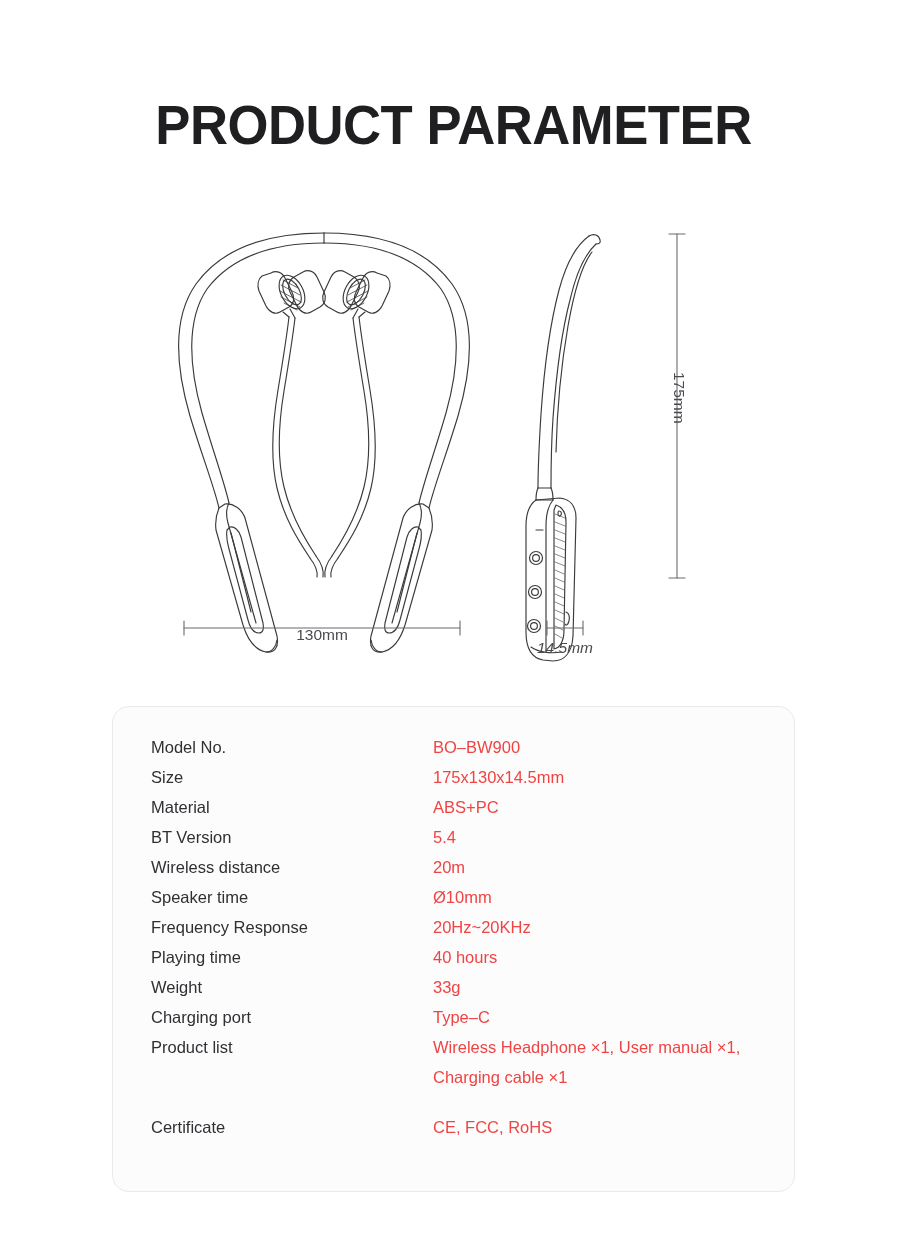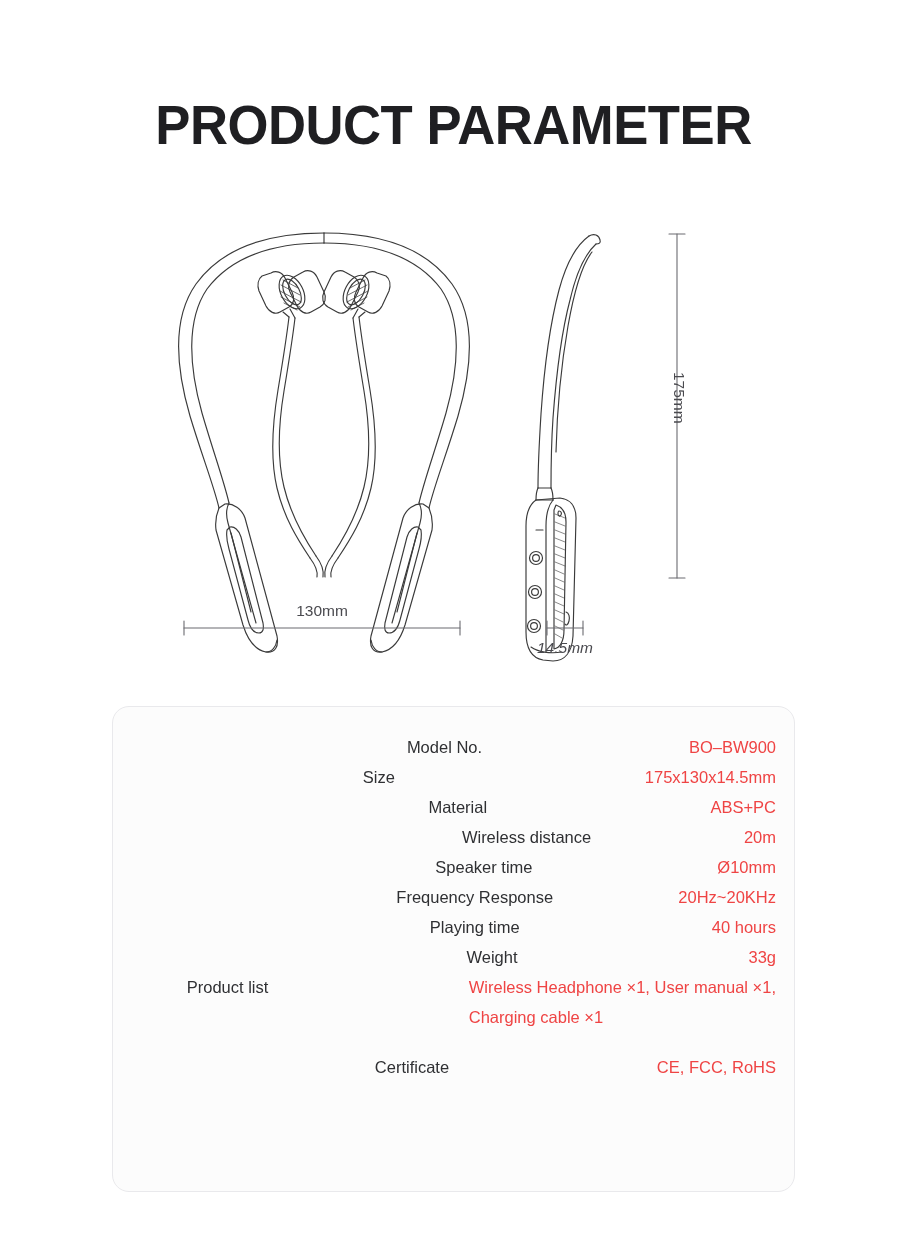--- a/index.html
+++ b/index.html
@@ -44,21 +44,21 @@
 
   .dim-label {
     position: absolute;
     color: #4a4a4f;
     font-size: 15.5px;
     font-family: "Liberation Sans", sans-serif;
     white-space: nowrap;
   }
   #dim-130-label {
     left: 184px;
-    top: 602px;
+    top: 626px;
     width: 276px;
     text-align: center;
   }
   #dim-145-label {
     left: 465px;
     top: 639px;
     width: 200px;
     text-align: center;
     font-style: italic;
   }
@@ -84,21 +84,20 @@
   #spec-table {
     position: absolute;
     left: 38px;
     top: 25px;
     right: 18px;
   }
   .spec-row {
     display: flex;
     align-items: flex-start;
     min-height: 30px;
-    justify-content: flex-end;
   }
   .spec-row.gap-before {
     margin-top: 20px;
   }
   .spec-label {
     width: 282px;
     flex: 0 0 282px;
     font-size: 16.5px;
     color: #2f3033;
     line-height: 30px;
@@ -398,20 +397,26 @@
           <span class="vline">175x130x14.5mm</span>
         </div>
       </div>
       <div class="spec-row">
         <div class="spec-label">Material</div>
         <div class="spec-value">
           <span class="vline">ABS+PC</span>
         </div>
       </div>
       <div class="spec-row">
+        <div class="spec-label">BT Version</div>
+        <div class="spec-value">
+          <span class="vline">5.4</span>
+        </div>
+      </div>
+      <div class="spec-row">
         <div class="spec-label">Wireless distance</div>
         <div class="spec-value">
           <span class="vline">20m</span>
         </div>
       </div>
       <div class="spec-row">
         <div class="spec-label">Speaker time</div>
         <div class="spec-value">
           <span class="vline">Ø10mm</span>
         </div>
@@ -425,20 +430,26 @@
       <div class="spec-row">
         <div class="spec-label">Playing time</div>
         <div class="spec-value">
           <span class="vline">40 hours</span>
         </div>
       </div>
       <div class="spec-row">
         <div class="spec-label">Weight</div>
         <div class="spec-value">
           <span class="vline">33g</span>
+        </div>
+      </div>
+      <div class="spec-row">
+        <div class="spec-label">Charging port</div>
+        <div class="spec-value">
+          <span class="vline">Type–C</span>
         </div>
       </div>
       <div class="spec-row">
         <div class="spec-label">Product list</div>
         <div class="spec-value">
           <span class="vline">Wireless Headphone ×1, User manual ×1,</span>
           <span class="vline">Charging cable ×1</span>
         </div>
       </div>
       <div class="spec-row gap-before">

